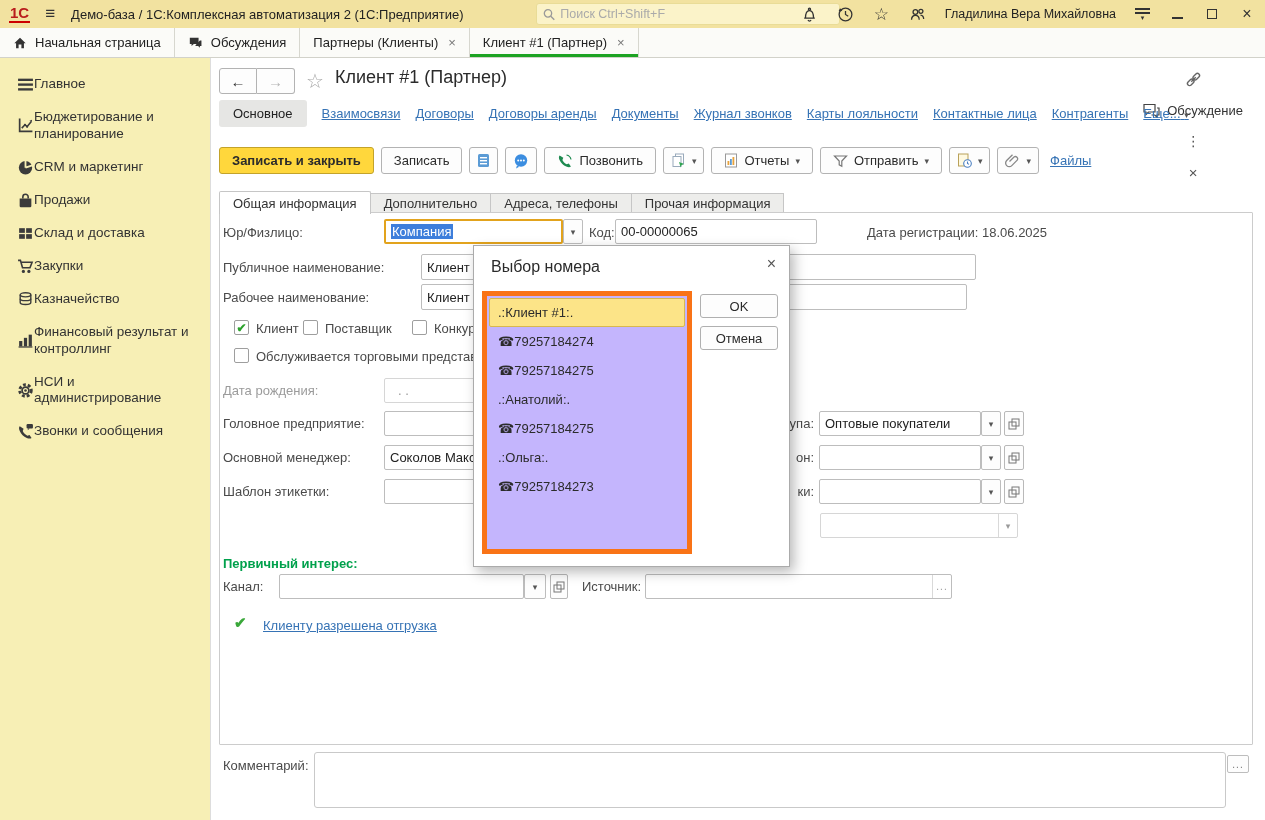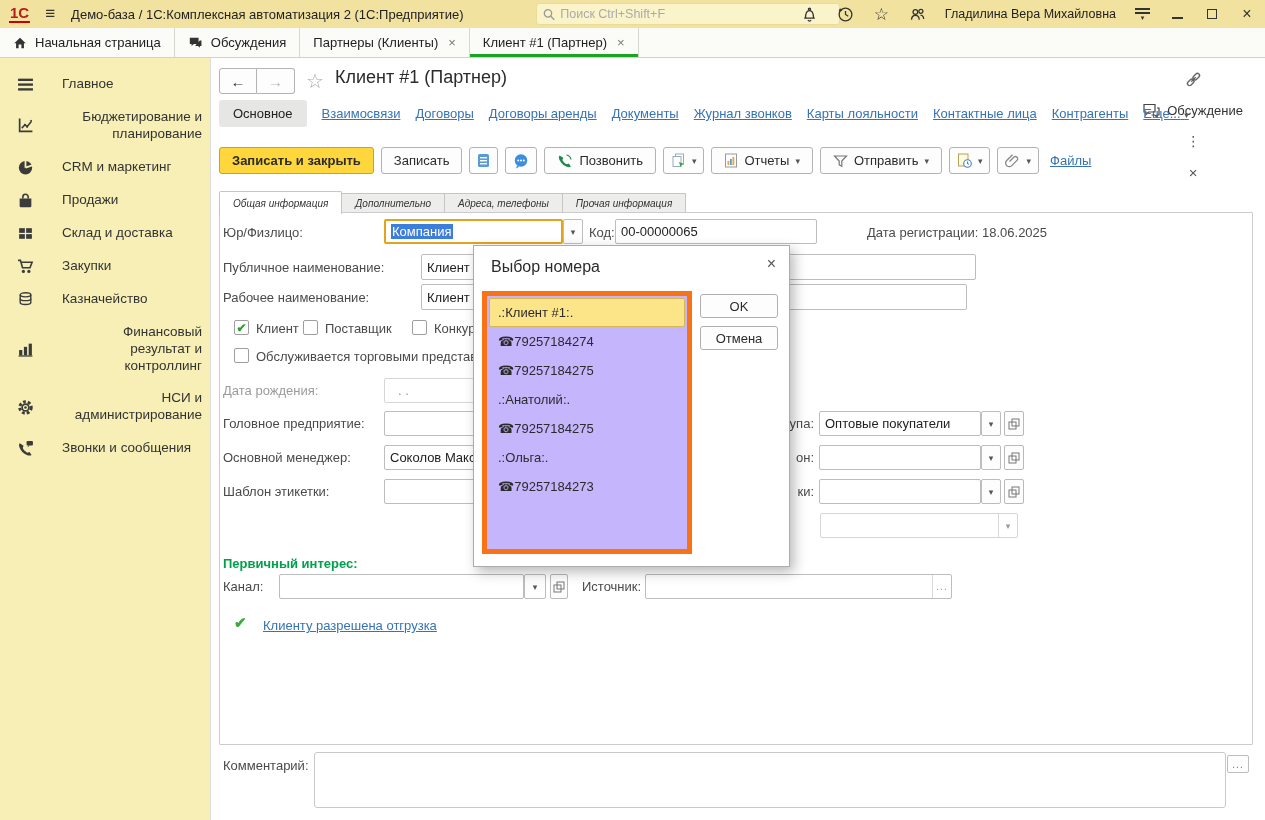--- a/index.html
+++ b/index.html
@@ -25,21 +25,21 @@
   .win-max { width:10px; height:10px; border:1.6px solid #333; }
 
   
   .tabbar { position:absolute; left:0; top:28px; width:1265px; height:30px; background:#fbfbf8; border-bottom:1px solid #d2d2ca; display:flex; }
   .wtab { display:flex; align-items:center; gap:8px; padding:0 13px; border-right:1px solid #d7d7cf; font-size:13px; color:#222; position:relative; cursor:pointer; white-space:nowrap; }
   .wtab .x { color:#777; font-size:13px; margin-left:2px; cursor:pointer; }
   .wtab.active::after { content:""; position:absolute; left:0; right:0; bottom:0; height:3px; background:#1da323; }
 
   
   .sidebar { position:absolute; left:0; top:58px; width:210px; height:762px; background:#f7efb5; padding-top:10px; }
-  .side-item { display:flex; align-items:center; gap:28px; padding:8px 8px 8px 17px; cursor:pointer;text-align:right; }
+  .side-item { display:flex; align-items:center; gap:0; padding:8px 8px 8px 17px; cursor:pointer; }
   .side-item .txt { font-size:13.5px; color:#333; line-height:1.25; }
   .icon16 { width:17px; height:17px; flex:none; }
 
   
   .main { position:absolute; left:210px; top:58px; width:1055px; height:762px; background:#fff; border-left:1px solid #ddd; }
   .abs { position:absolute; }
   .lbl { font-size:13px; color:#4a4a4a; white-space:nowrap; }
   .lbl-dis { color:#9b9b9b; }
   .link { color:#3673b5; text-decoration:underline; cursor:pointer; white-space:nowrap; }
 
@@ -57,21 +57,21 @@
   .navrow { left:8px; top:42px; right:20px; display:flex; align-items:center; gap:15px; }
   .nav-pill { background:#e6e6e4; border-radius:3px; padding:6px 14px; color:#222; cursor:default; }
 
   .toolrow { left:8px; top:89px; width:1153px; display:flex; align-items:center; gap:7px; }
   .btn { display:inline-flex; align-items:center; gap:6px; height:27px; padding:0 12px; background:#fdfdfd; border:1px solid #b3b3b3; border-radius:3px; font-size:13px; color:#2b2b2b; cursor:pointer; white-space:nowrap; }
   .btn.icon-only { padding:0 7px; }
   .btn-primary { background:#ffd73c; border-color:#c3a32a; font-weight:bold; }
   .caret { font-size:9px; color:#555; }
 
   .tabstrip { left:8px; top:133px; display:flex; align-items:flex-end; }
-  .ptab { height:21px; display:flex; align-items:center; padding:1px 13px; background:#ededeb; border:1px solid #c6c6c6; border-left:none; font-size:10px; color:#333; cursor:pointer;font-style:italic; }
+  .ptab { height:21px; display:flex; align-items:center; padding:1px 13px; background:#ededeb; border:1px solid #c6c6c6; border-left:none; font-size:13px; color:#333; cursor:pointer; }
   .ptab.first { border-left:1px solid #c6c6c6; border-radius:2px 0 0 0; }
   .ptab.active { background:#fff; height:23px; border-bottom:none; position:relative; z-index:2; border-radius:2px 2px 0 0; border-left:1px solid #c6c6c6; }
   .groupbox { left:8px; top:154px; width:1034px; height:533px; border:1px solid #cccccc; border-radius:1px; background:#fff; }
 
   .field { position:absolute; background:#fff; border:1px solid #bdbdbd; border-radius:2px; height:25px; display:flex; align-items:center; padding:0 5px; font-size:13px; color:#222; overflow:hidden; white-space:nowrap; }
   .field input { border:none; outline:none; width:100%; font-family:"Liberation Sans",sans-serif; font-size:13px; color:#222; background:transparent; }
   .field.focused { border:2px solid #e2a31d; }
   .field.disabled { border-color:#d6d6d6; color:#9b9b9b; }
   .combo-btn { position:absolute; width:20px; height:25px; border:1px solid #bdbdbd; border-radius:2px; background:#fdfdfd; display:flex; align-items:center; justify-content:center; font-size:9px; color:#555; cursor:pointer; }
   .sq-btn { position:absolute; width:20px; height:25px; border:1px solid #b9b9b9; border-radius:2px; background:#fdfdfd; display:flex; align-items:center; justify-content:center; cursor:pointer; }

